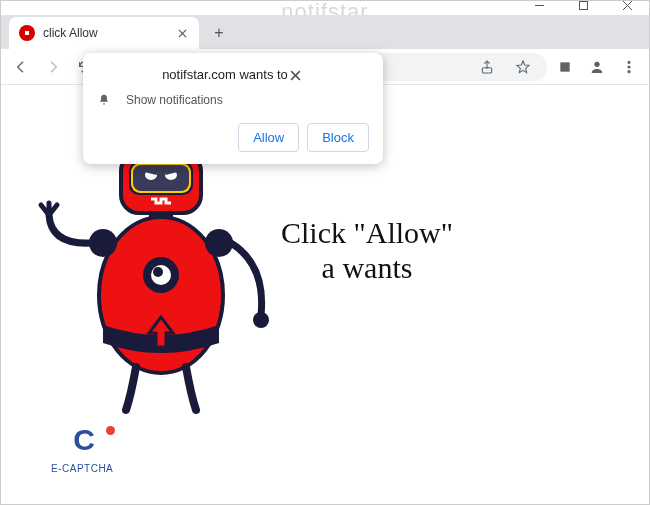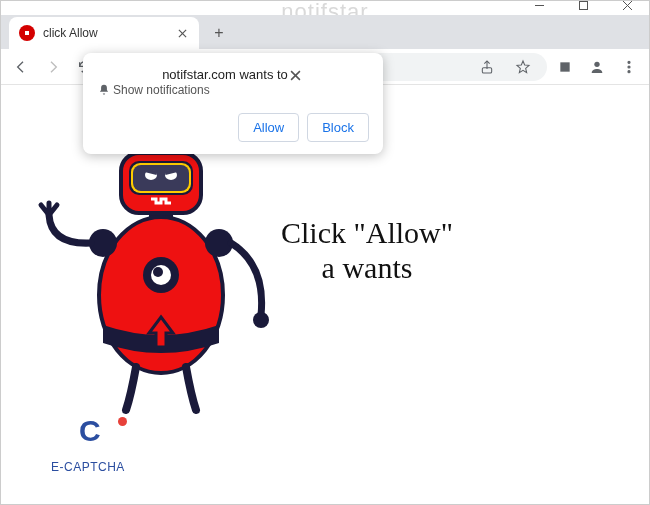--- a/index.html
+++ b/index.html
@@ -31,28 +31,28 @@
   .tool-icon { width: 28px; height:28px; display:flex; align-items:center; justify-content:center;}
   .tool-icon svg { width:16px; height:16px; stroke:#5f6368; stroke-width:1.6; fill:none;}
 
   
   .content { position: relative; width: 100%; height: calc(100% - 84px); background:#fff;}
   .robot-wrap { position:absolute; left: 30px; top: 30px; width: 260px; height: 300px;}
   .headline { position:absolute; left: 280px; top: 130px; font-family: Georgia, "Times New Roman", serif; font-size: 30px; color:#111; line-height:1.18; }
   .captcha { position:absolute; left: 50px; bottom: 30px; text-align:center;}
   .captcha-c { font-family: Arial; font-weight: bold; font-size: 30px; color:#2b4ea0; position:relative; display:block; letter-spacing:-4px;}
   .captcha-c::before { content:""; position:absolute; width:9px; height:9px; background:#e7413a; border-radius:50%; right:-2px; top:3px;}
-  .captcha-label { font-size: 12px; color:#2b4ea0; letter-spacing: 0.5px; margin-top:12px;}
+  .captcha-label { font-size: 10px; color:#2b4ea0; letter-spacing: 0.5px; margin-top:6px;}
 
   
   .prompt { position:absolute; left: 82px; top: 52px; width: 300px; background:#fff; border-radius: 8px; box-shadow: 0 2px 12px rgba(0,0,0,0.25); padding: 14px 14px 12px 14px; z-index: 50; font-size: 13px; color:#333;}
   .prompt-head { display:flex; justify-content:center; align-items:flex-start;}
   .prompt-title { font-size: 13px; color:#222;}
   .prompt-close { width:16px; height:16px; display:flex; align-items:center; justify-content:center; color:#555;}
-  .prompt-row { display:flex; align-items:flex-end; gap:2px; margin-top:0; color:#555; font-size:12px;}
+  .prompt-row { display:flex; align-items:flex-end; gap:15px; margin-top:10px; color:#555; font-size:12px;}
   .bell { width:14px; height:14px; }
   .prompt-actions { display:flex; justify-content:flex-end; gap:8px; margin-top:16px;}
   .p-btn { border:1px solid #d0d7e2; background:#fff; color:#1a73e8; font-size:13px; padding: 6px 14px; border-radius:4px;}
 </style>
 </head>
 <body>
 
 <div class="titlebar">
   <span class="watermark">notifstar</span>
   <div class="win-controls">

